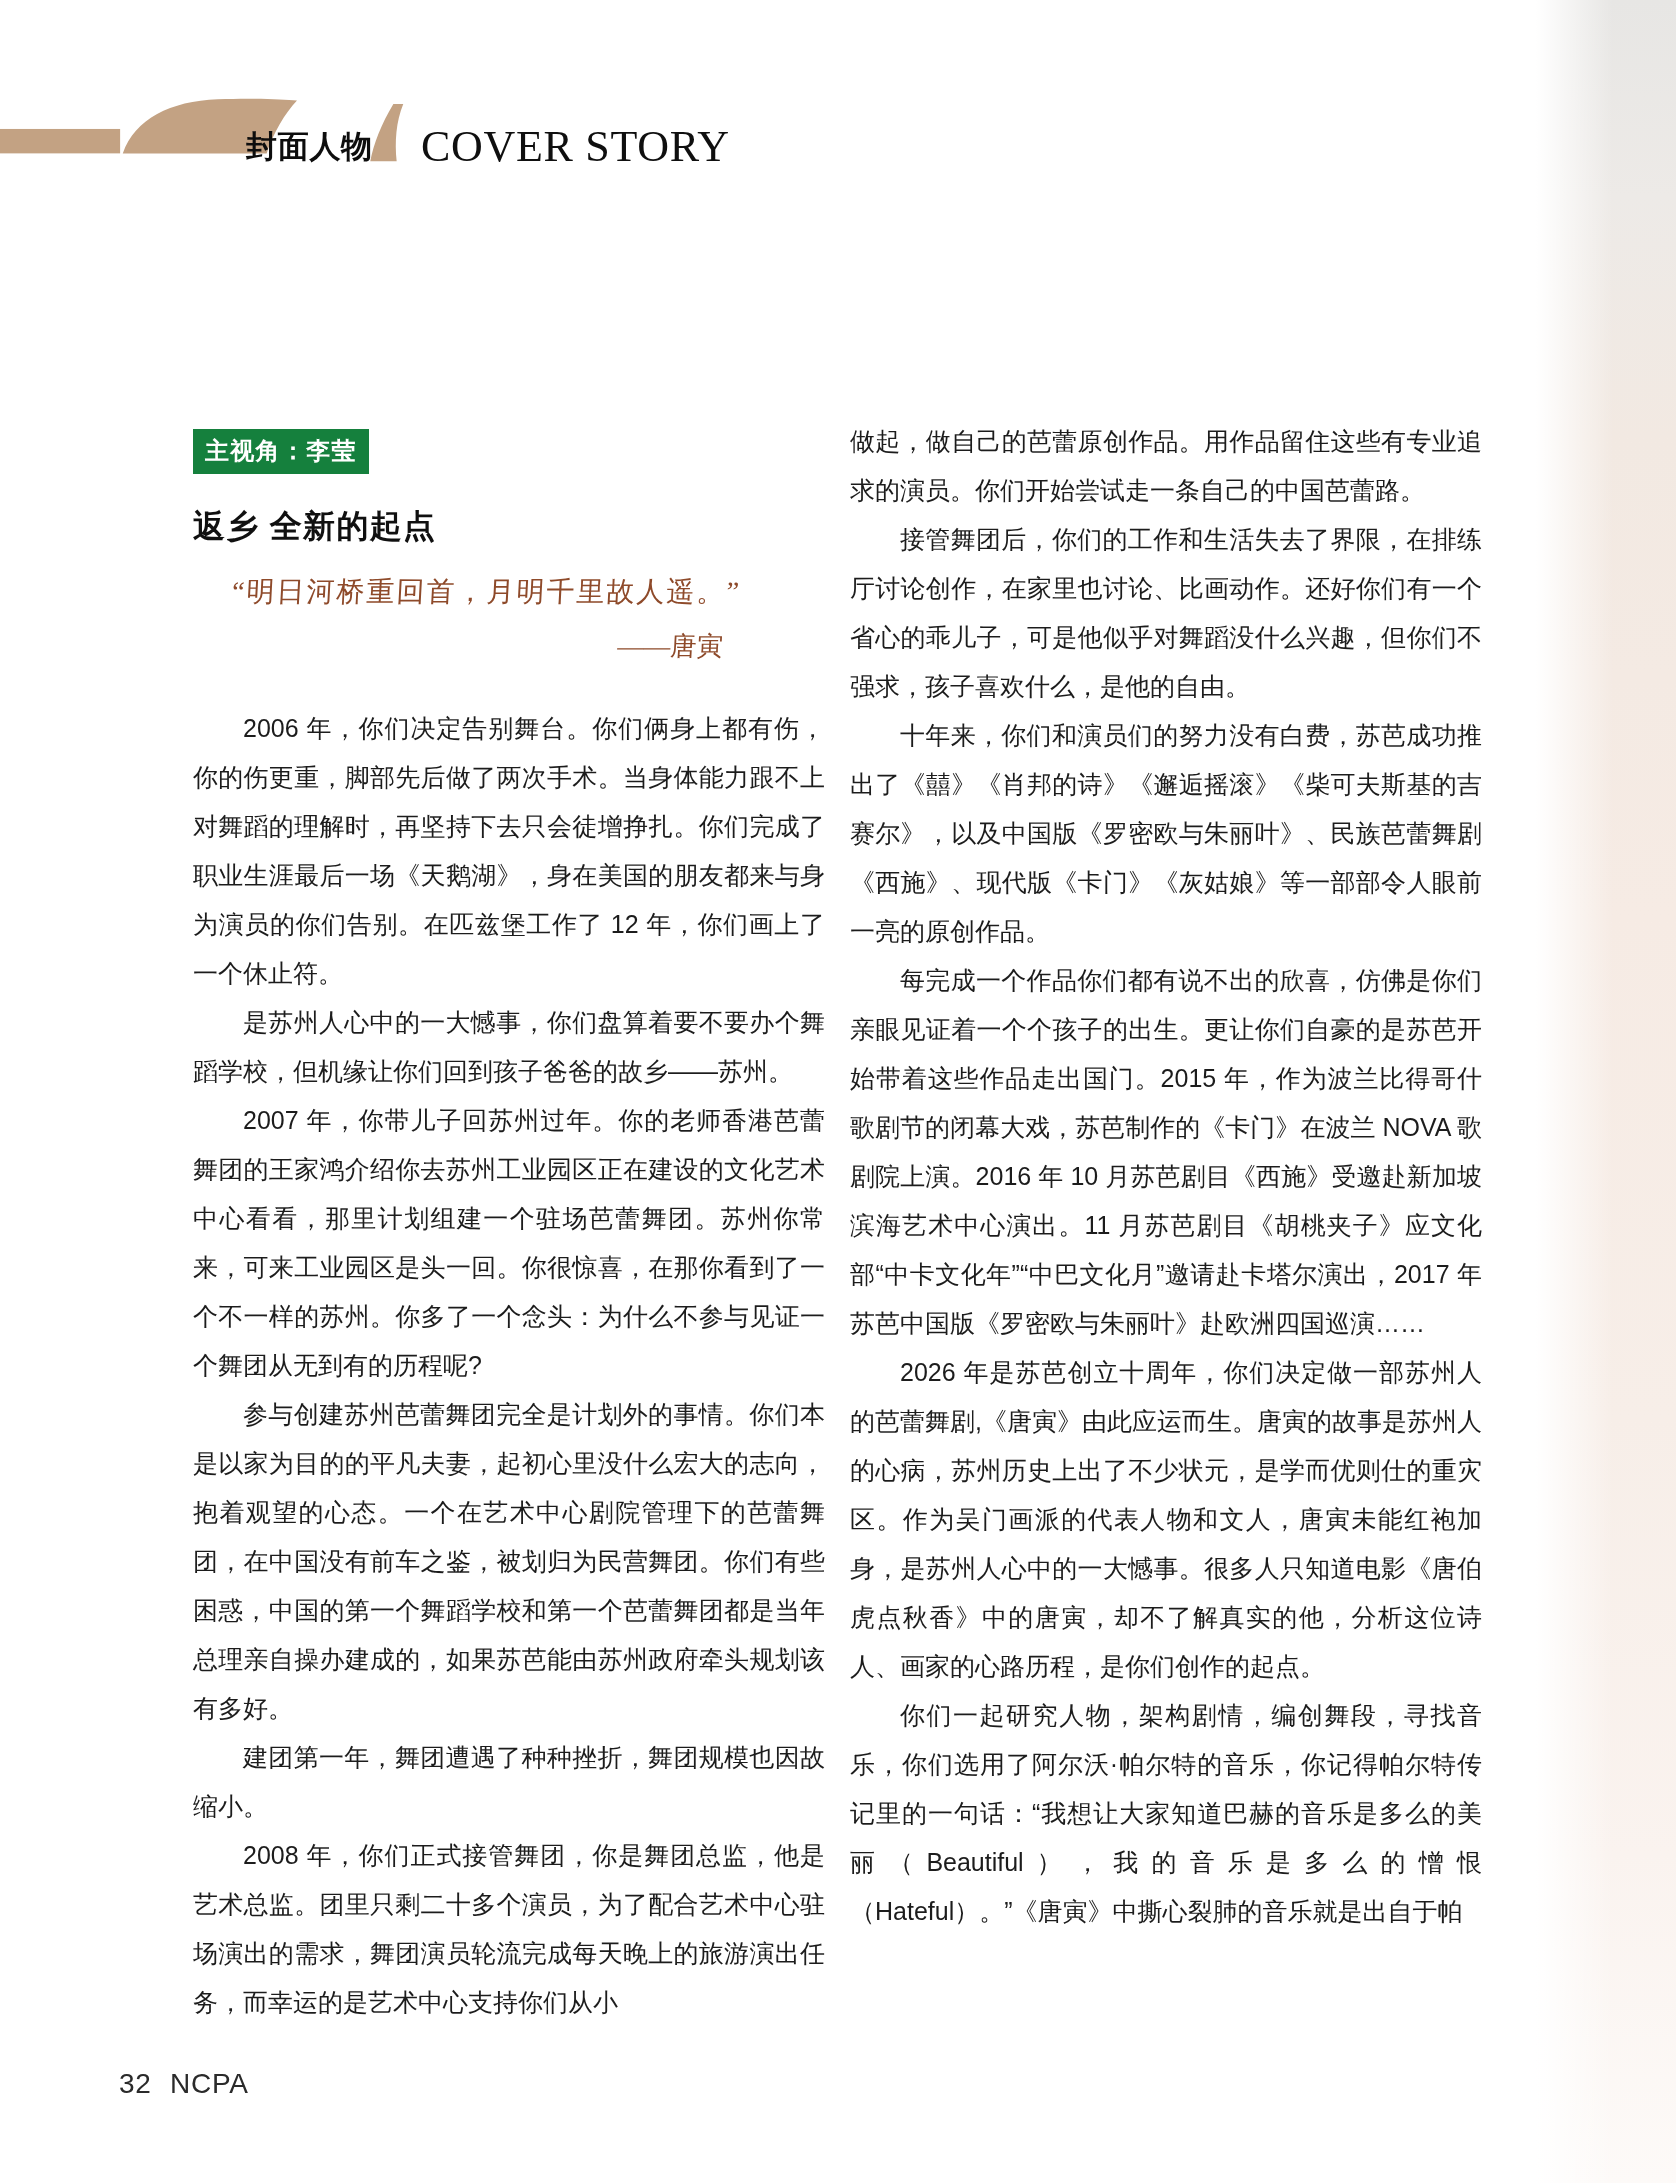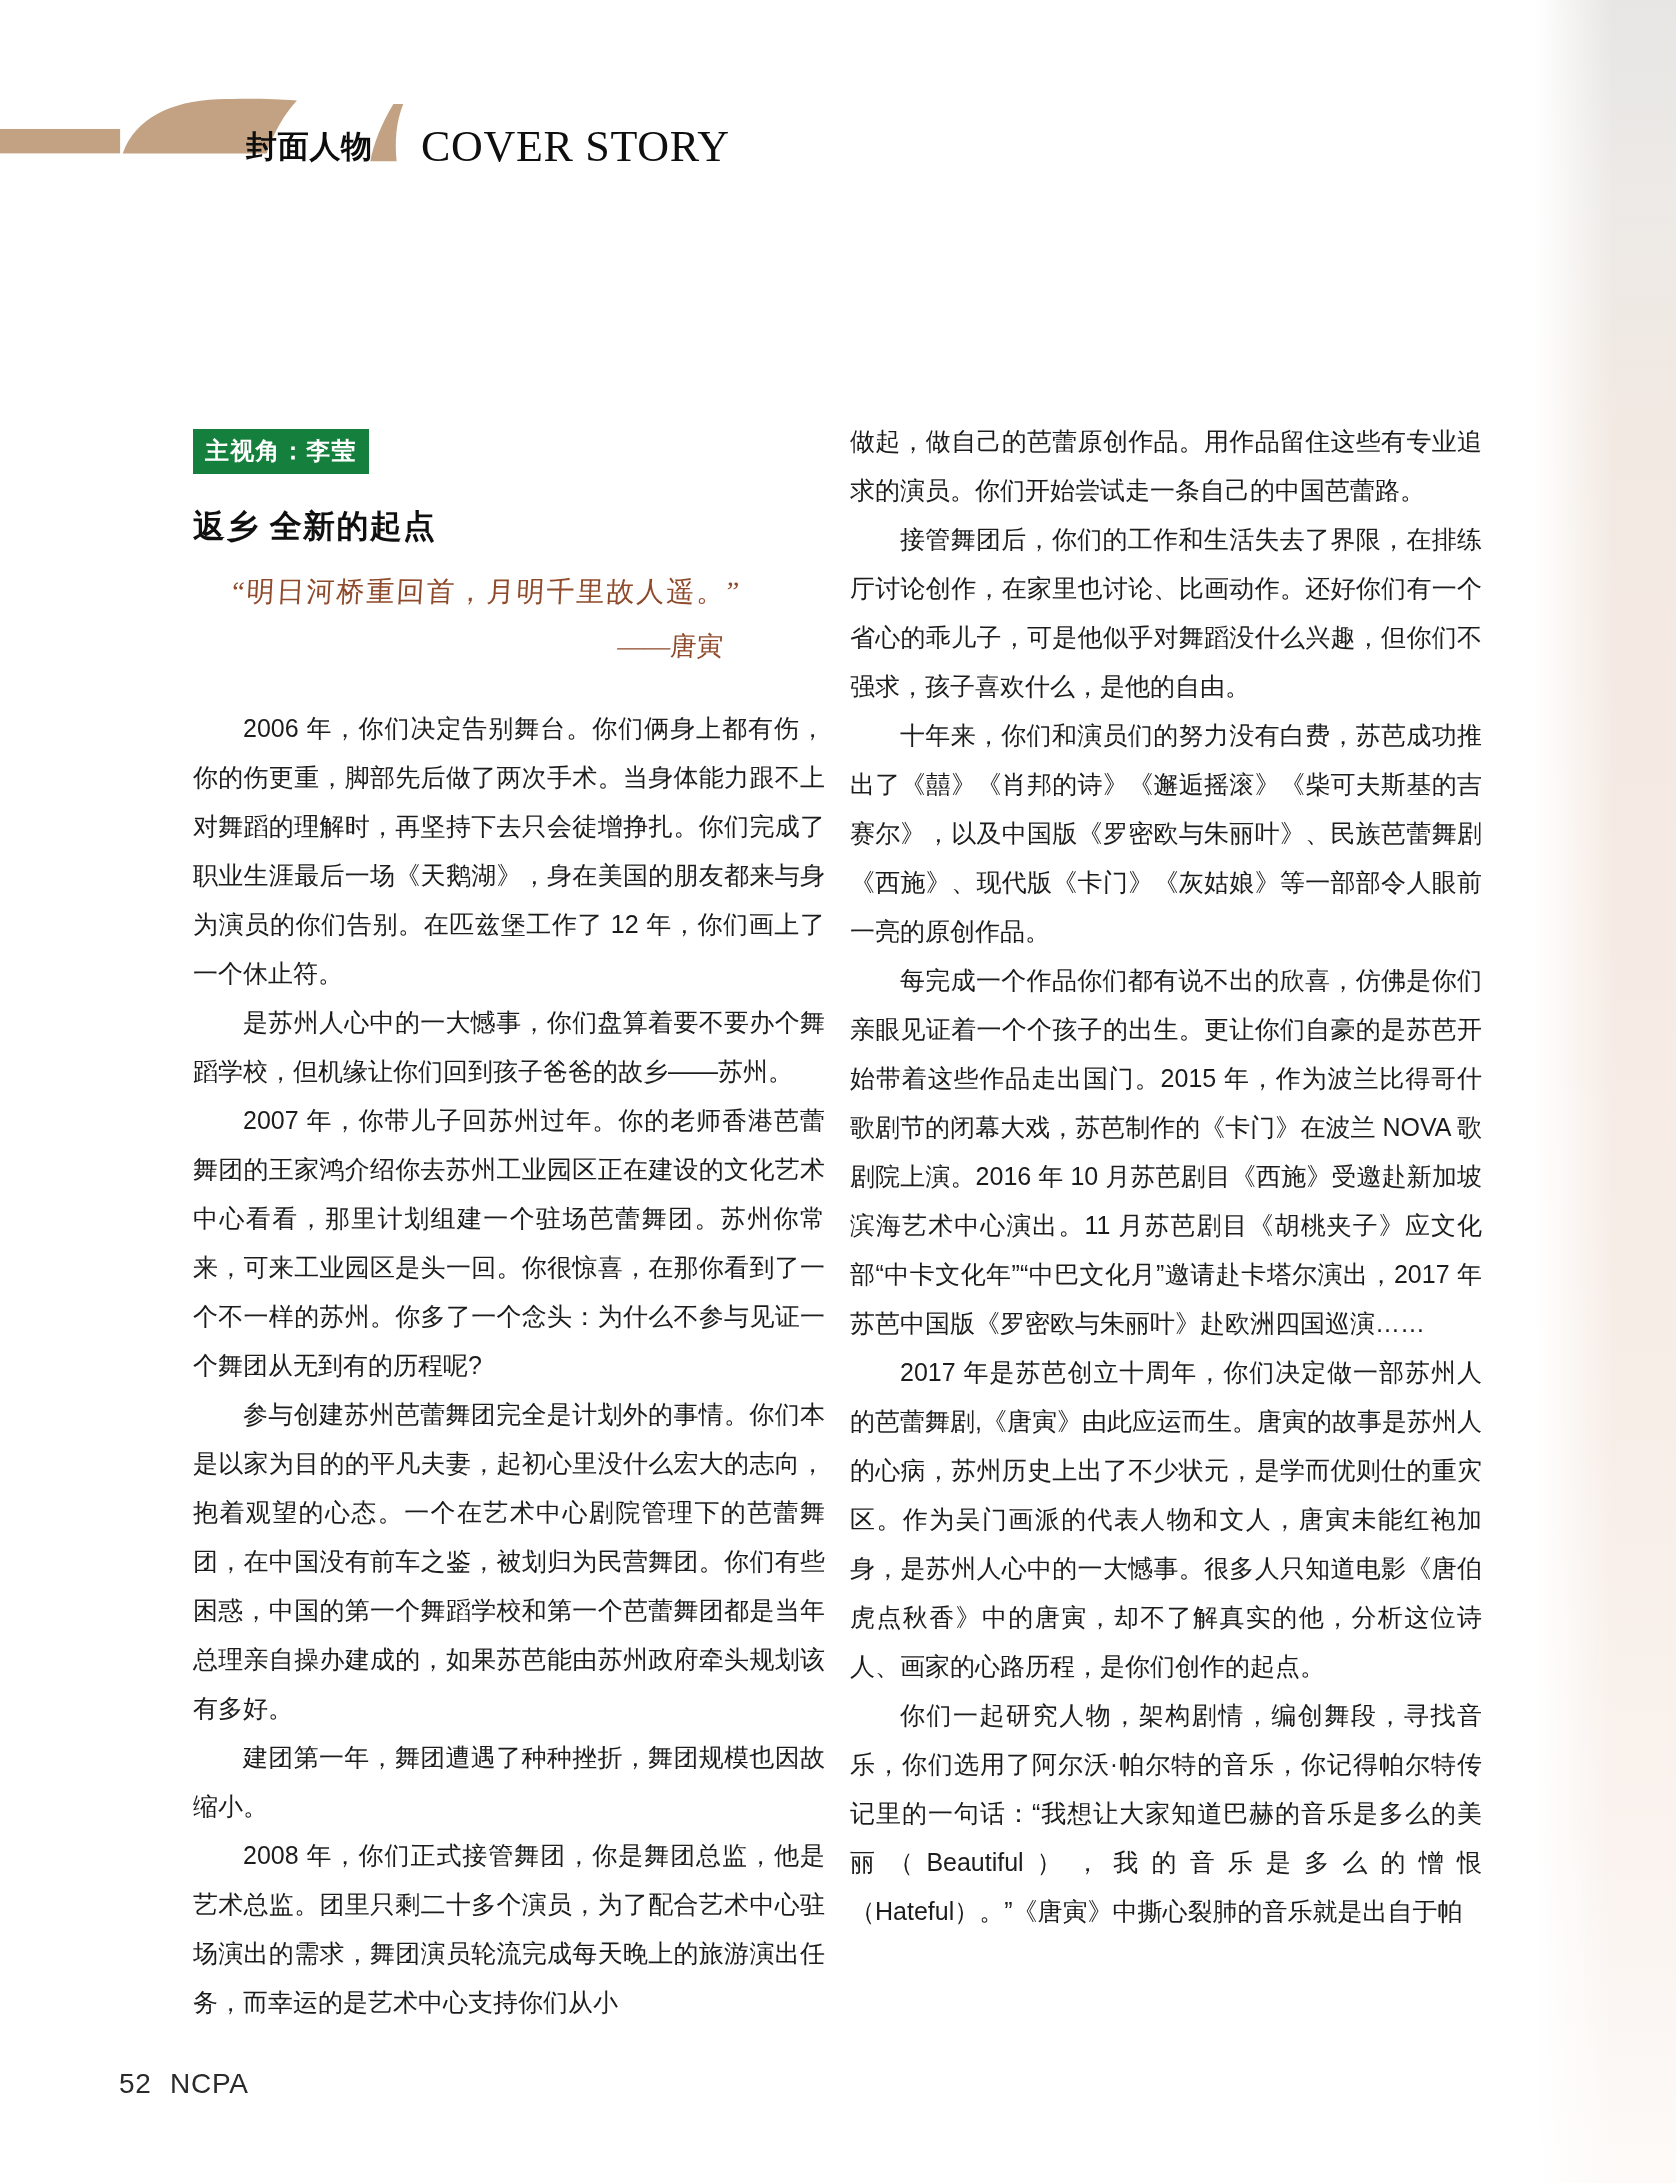--- a/index.html
+++ b/index.html
@@ -104,21 +104,21 @@
   <p class="indent">参与创建苏州芭蕾舞团完全是计划外的事情。你们本是以家为目的的平凡夫妻，起初心里没什么宏大的志向，抱着观望的心态。一个在艺术中心剧院管理下的芭蕾舞团，在中国没有前车之鉴，被划归为民营舞团。你们有些困惑，中国的第一个舞蹈学校和第一个芭蕾舞团都是当年总理亲自操办建成的，如果苏芭能由苏州政府牵头规划该有多好。</p>
   <p class="indent">建团第一年，舞团遭遇了种种挫折，舞团规模也因故缩小。</p>
   <p class="indent">2008 年，你们正式接管舞团，你是舞团总监，他是艺术总监。团里只剩二十多个演员，为了配合艺术中心驻场演出的需求，舞团演员轮流完成每天晚上的旅游演出任务，而幸运的是艺术中心支持你们从小</p>
 </div>
 
 <div class="col col-right">
   <p>做起，做自己的芭蕾原创作品。用作品留住这些有专业追求的演员。你们开始尝试走一条自己的中国芭蕾路。</p>
   <p class="indent">接管舞团后，你们的工作和生活失去了界限，在排练厅讨论创作，在家里也讨论、比画动作。还好你们有一个省心的乖儿子，可是他似乎对舞蹈没什么兴趣，但你们不强求，孩子喜欢什么，是他的自由。</p>
   <p class="indent">十年来，你们和演员们的努力没有白费，苏芭成功推出了《囍》《肖邦的诗》《邂逅摇滚》《柴可夫斯基的吉赛尔》，以及中国版《罗密欧与朱丽叶》、民族芭蕾舞剧《西施》、现代版《卡门》《灰姑娘》等一部部令人眼前一亮的原创作品。</p>
   <p class="indent">每完成一个作品你们都有说不出的欣喜，仿佛是你们亲眼见证着一个个孩子的出生。更让你们自豪的是苏芭开始带着这些作品走出国门。2015 年，作为波兰比得哥什歌剧节的闭幕大戏，苏芭制作的《卡门》在波兰 NOVA 歌剧院上演。2016 年 10 月苏芭剧目《西施》受邀赴新加坡滨海艺术中心演出。11 月苏芭剧目《胡桃夹子》应文化部“中卡文化年”“中巴文化月”邀请赴卡塔尔演出，2017 年苏芭中国版《罗密欧与朱丽叶》赴欧洲四国巡演……</p>
-  <p class="indent">2017 年是苏芭创立十周年，你们决定做一部苏州人的芭蕾舞剧,《唐寅》由此应运而生。唐寅的故事是苏州人的心病，苏州历史上出了不少状元，是学而优则仕的重灾区。作为吴门画派的代表人物和文人，唐寅未能红袍加身，是苏州人心中的一大憾事。很多人只知道电影《唐伯虎点秋香》中的唐寅，却不了解真实的他，分析这位诗人、画家的心路历程，是你们创作的起点。</p>
+  <p class="indent">2026 年是苏芭创立十周年，你们决定做一部苏州人的芭蕾舞剧,《唐寅》由此应运而生。唐寅的故事是苏州人的心病，苏州历史上出了不少状元，是学而优则仕的重灾区。作为吴门画派的代表人物和文人，唐寅未能红袍加身，是苏州人心中的一大憾事。很多人只知道电影《唐伯虎点秋香》中的唐寅，却不了解真实的他，分析这位诗人、画家的心路历程，是你们创作的起点。</p>
   <p class="indent">你们一起研究人物，架构剧情，编创舞段，寻找音乐，你们选用了阿尔沃·帕尔特的音乐，你记得帕尔特传记里的一句话：“我想让大家知道巴赫的音乐是多么的美丽（Beautiful），我的音乐是多么的憎恨（Hateful）。”《唐寅》中撕心裂肺的音乐就是出自于帕</p>
 </div>
 
 <div class="footer">
-  <span>52</span>
+  <span>32</span>
   <span>NCPA</span>
 </div>
 
 
 </body></html>

